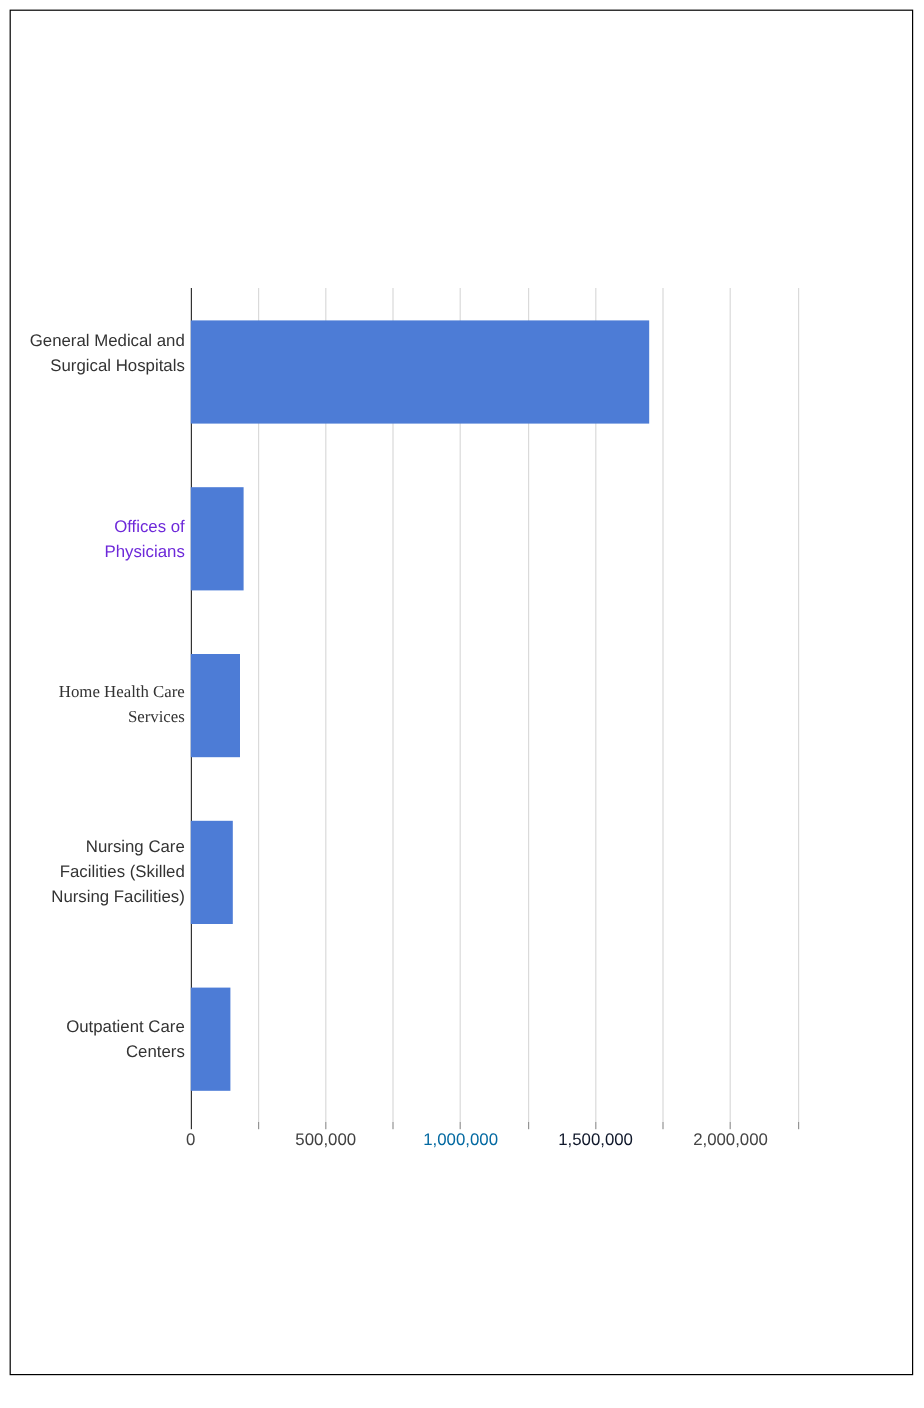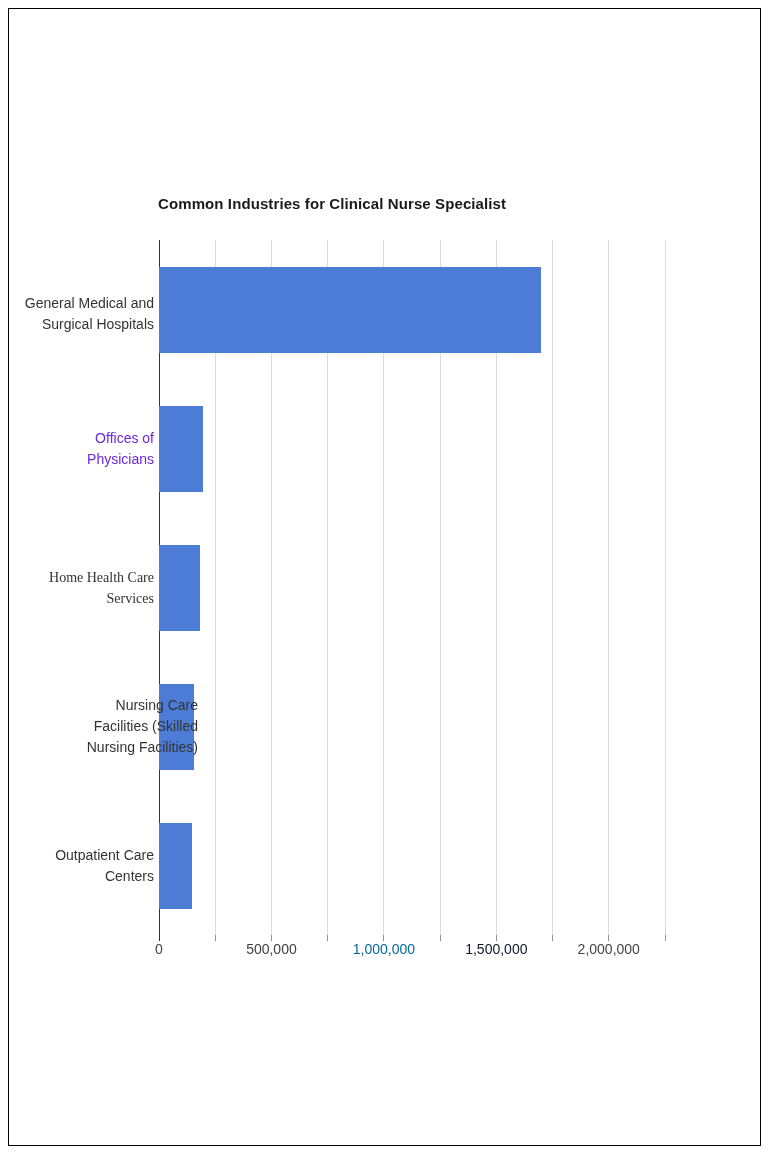--- a/index.html
+++ b/index.html
@@ -70,21 +70,20 @@
     font-size: 14px;
     line-height: 21px;
     color: #333333;
     white-space: pre-line;
   }
 </style>
 </head>
 <body>
 
 <div class="page">
-  <h1 class="chart-title">Common Industries for Clinical Nurse Specialist</h1>
   <div class="plot" id="plot">
       <div class="gridline axisline" style="left: 0px; background: rgb(51, 51, 51);"></div>
       <div class="tickstub axisstub" style="left: 0px;"></div>
       <div class="gridline" style="left: 55.7222px; background: rgb(218, 218, 218);"></div>
       <div class="tickstub" style="left: 55.7222px;"></div>
       <div class="gridline" style="left: 111.944px; background: rgb(218, 218, 218);"></div>
       <div class="tickstub" style="left: 111.944px;"></div>
       <div class="gridline" style="left: 168.167px; background: rgb(218, 218, 218);"></div>
       <div class="tickstub" style="left: 168.167px;"></div>
       <div class="gridline" style="left: 224.389px; background: rgb(218, 218, 218);"></div>
@@ -104,26 +103,26 @@
       <div class="ticklabel" style="left: 159.889px; color: #0369a1;">1,000,000</div>
       <div class="ticklabel" style="left: 272.333px; color: #0f172a;">1,500,000</div>
       <div class="ticklabel" style="left: 384.778px; color: rgb(68, 68, 68);">2,000,000</div>
       <div class="bar" style="top: 26.5px; width: 382.311px; background: rgb(77, 124, 214);"></div>
       <div class="bar" style="top: 165.5px; width: 44.3031px; background: rgb(77, 124, 214);"></div>
       <div class="bar" style="top: 304.5px; width: 40.9298px; background: rgb(77, 124, 214);"></div>
       <div class="bar" style="top: 443.5px; width: 35.0827px; background: rgb(77, 124, 214);"></div>
       <div class="bar" style="top: 582.5px; width: 33.2836px; background: rgb(77, 124, 214);"></div>
     </div>
   <div id="cat-labels">
-      <div class="cat-label" style="position: absolute; top: 244px; height: 139px; color: rgb(51, 51, 51);">General Medical and
+      <div class="cat-label" style="position: absolute; top: 224px; height: 139px; color: rgb(51, 51, 51);">General Medical and
 Surgical Hospitals</div>
       <div class="cat-label" style="position: absolute; top: 379px; height: 139px; color: #6d28d9;">Offices of
 Physicians</div>
       <div class="cat-label" style="position: absolute; top: 518px; height: 139px; color: rgb(51, 51, 51); font-family: Liberation Serif, serif;">Home Health Care
 Services</div>
-      <div class="cat-label" style="position: absolute; top: 657px; height: 139px; color: rgb(51, 51, 51); padding-left: 44px;">Nursing Care
+      <div class="cat-label" style="position: absolute; top: 657px; height: 139px; color: rgb(51, 51, 51);">Nursing Care
 Facilities (Skilled
 Nursing Facilities)</div>
       <div class="cat-label" style="position: absolute; top: 796px; height: 139px; color: rgb(51, 51, 51); text-align: right;">Outpatient Care
 Centers</div>
     </div>
   <div class="frame"></div>
 </div>
 
 </body></html>

